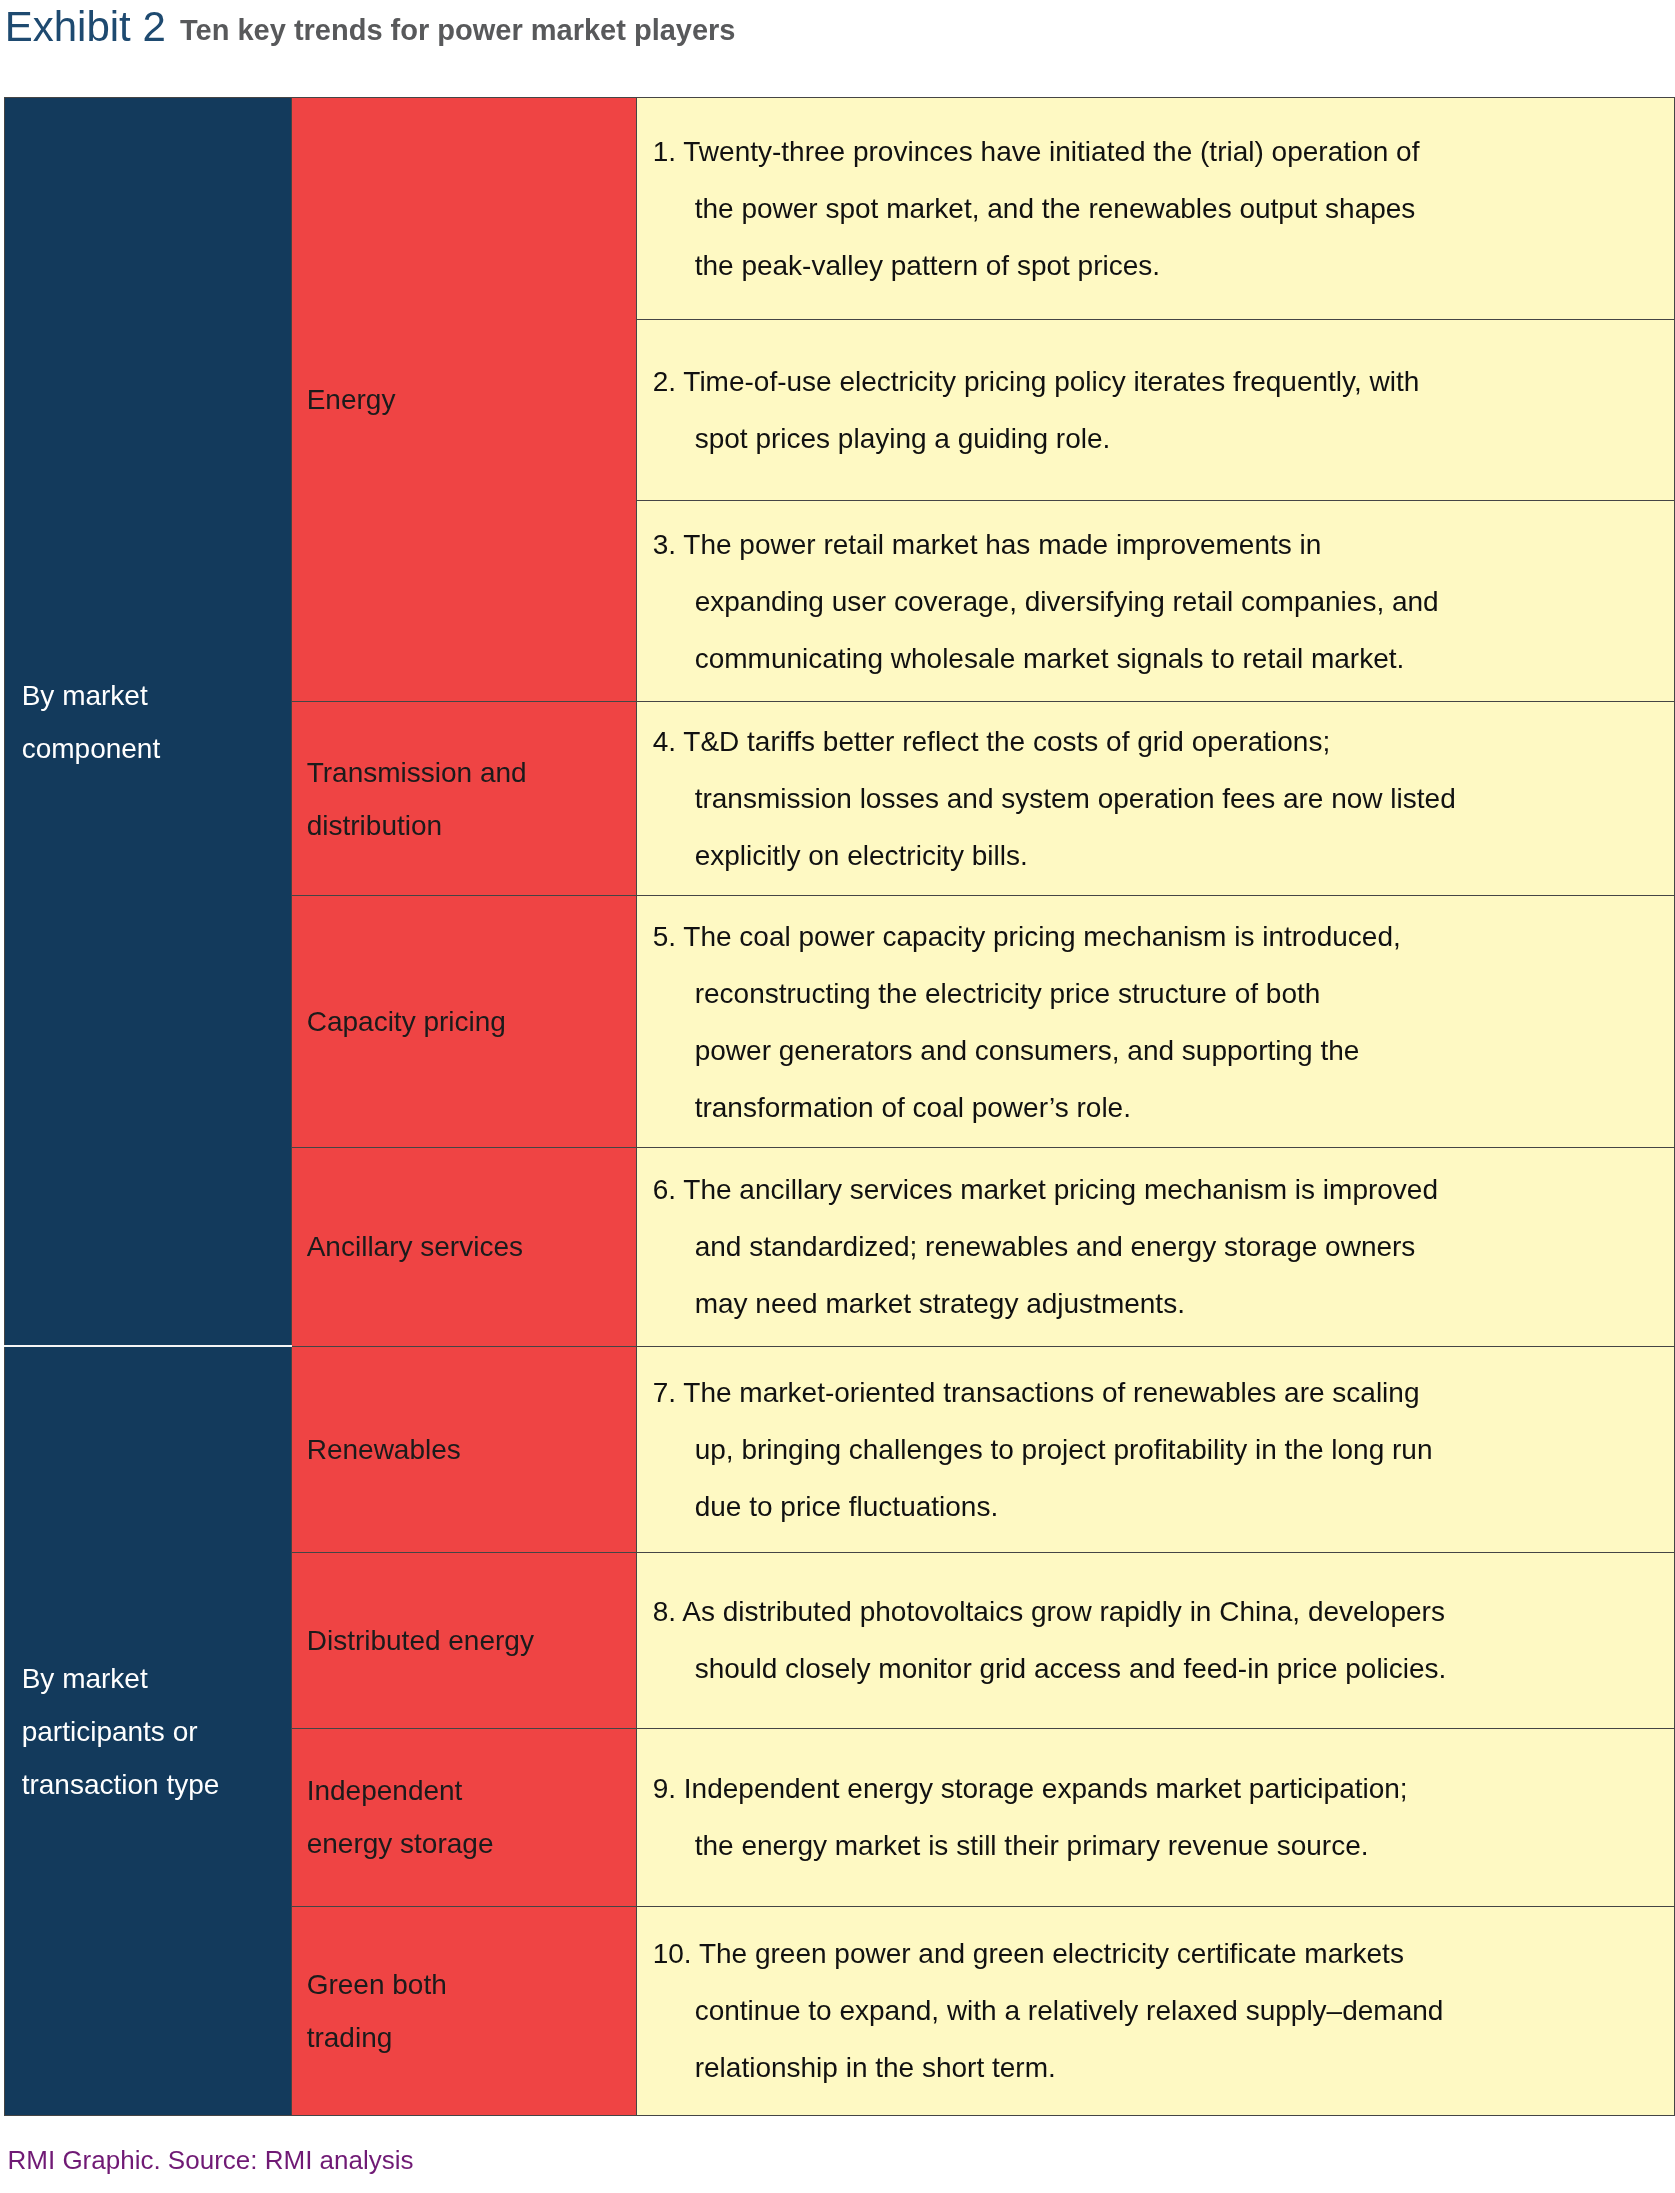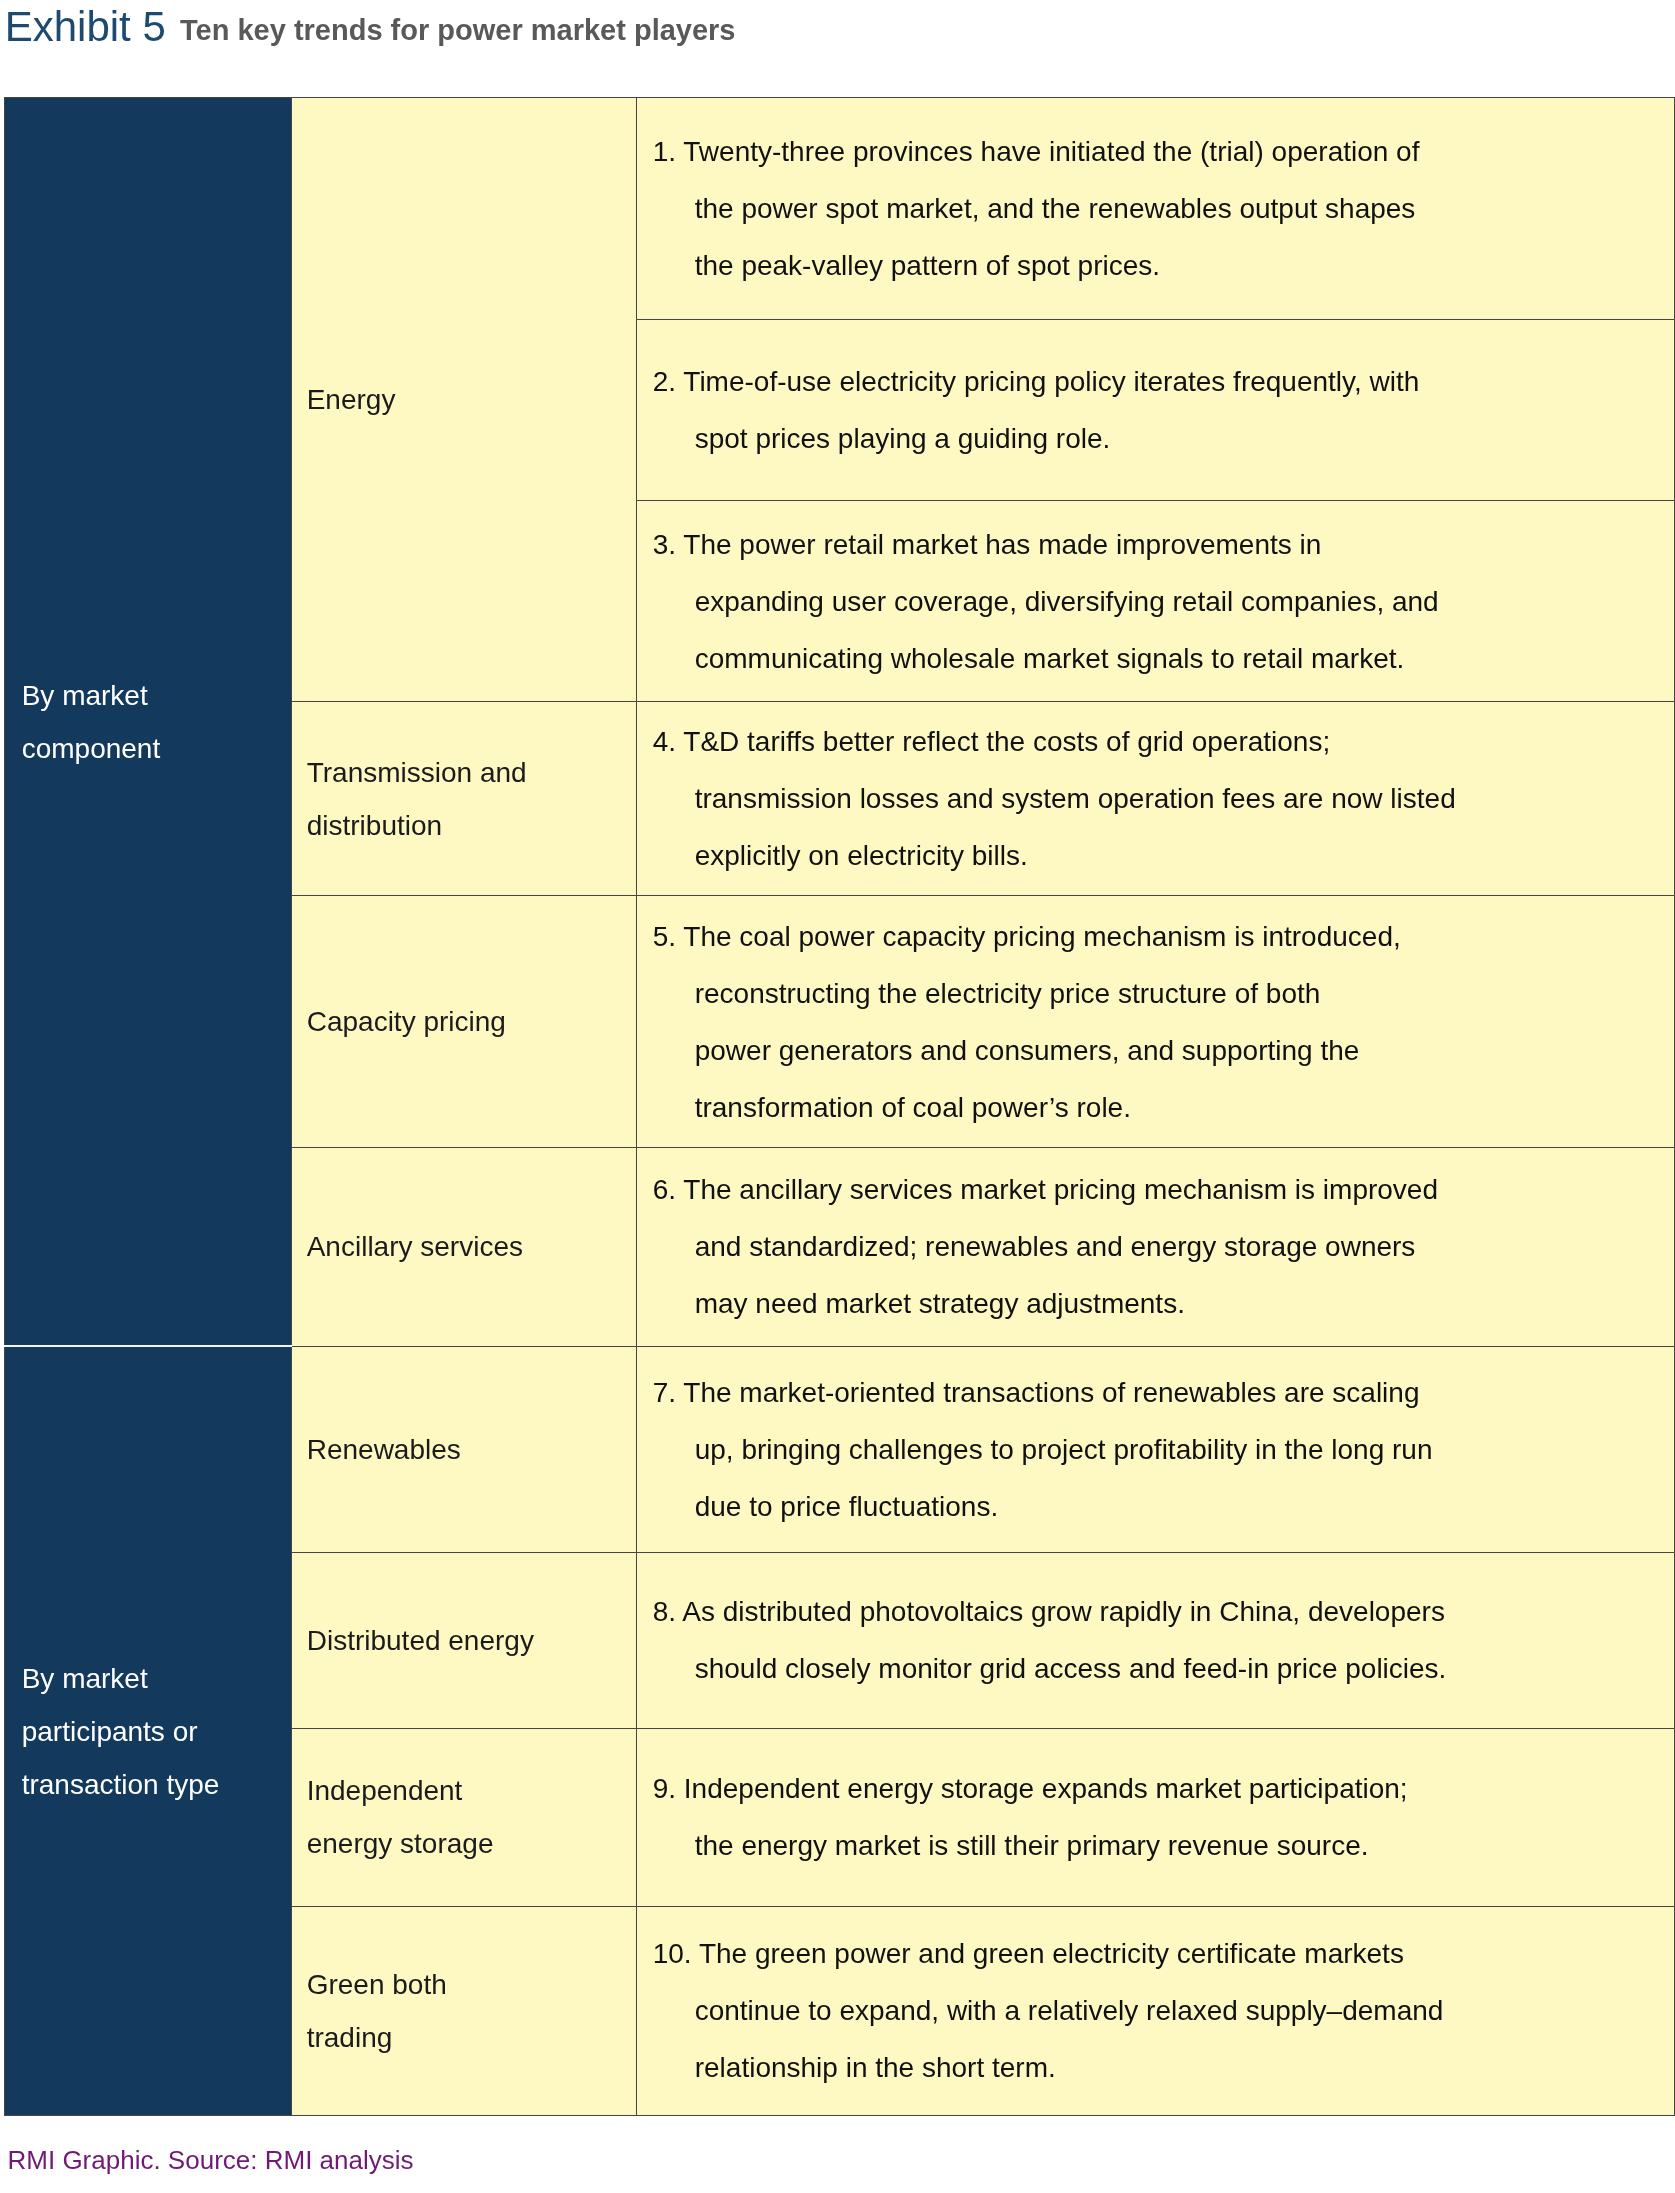--- a/index.html
+++ b/index.html
@@ -27,21 +27,21 @@
     box-sizing:border-box;
   }
   td.group-cell{
     background:#133A5C;color:#ffffff;
     font-size:28px;line-height:53px;
     padding:7.5px 9.4px 7.5px 17px;
     white-space:pre-line;
   }
   td.group-cell.group2{border-top:2.8px solid #F5F5F5;}
   td.cat-cell{
-    background:#fef9c3;color:#1b1b1b;
+    background:#ef4444;color:#1b1b1b;
     font-size:28px;line-height:53px;
     padding:7.5px 11.2px 7.5px 15px;
     white-space:pre-line;
   }
   td.trend-cell{
     background:#fef9c3;color:#111111;
     font-size:28px;line-height:57px;
     padding:11.2px 19px 11.2px 58px;
     text-indent:-42px;
     white-space:pre-line;
@@ -51,21 +51,21 @@
   tr.r7{height:206px;} tr.r8{height:176px;} tr.r9{height:178px;}
   tr.r10{height:209px;}
   .footer-source{
     position:absolute;left:7.5px;top:2144px;
     font-size:26px;line-height:32px;font-weight:400;color:#701a75;
   }
 </style>
 </head>
 <body>
 
-<div class="exhibit-label">Exhibit 5</div>
+<div class="exhibit-label">Exhibit 2</div>
 <div class="exhibit-title">Ten key trends for power market players</div>
 
 <table class="exhibit">
   <colgroup>
       <col class="c1">
       <col class="c2">
       <col class="c3">
     </colgroup>
   <tbody>
     <tr class="r1">

